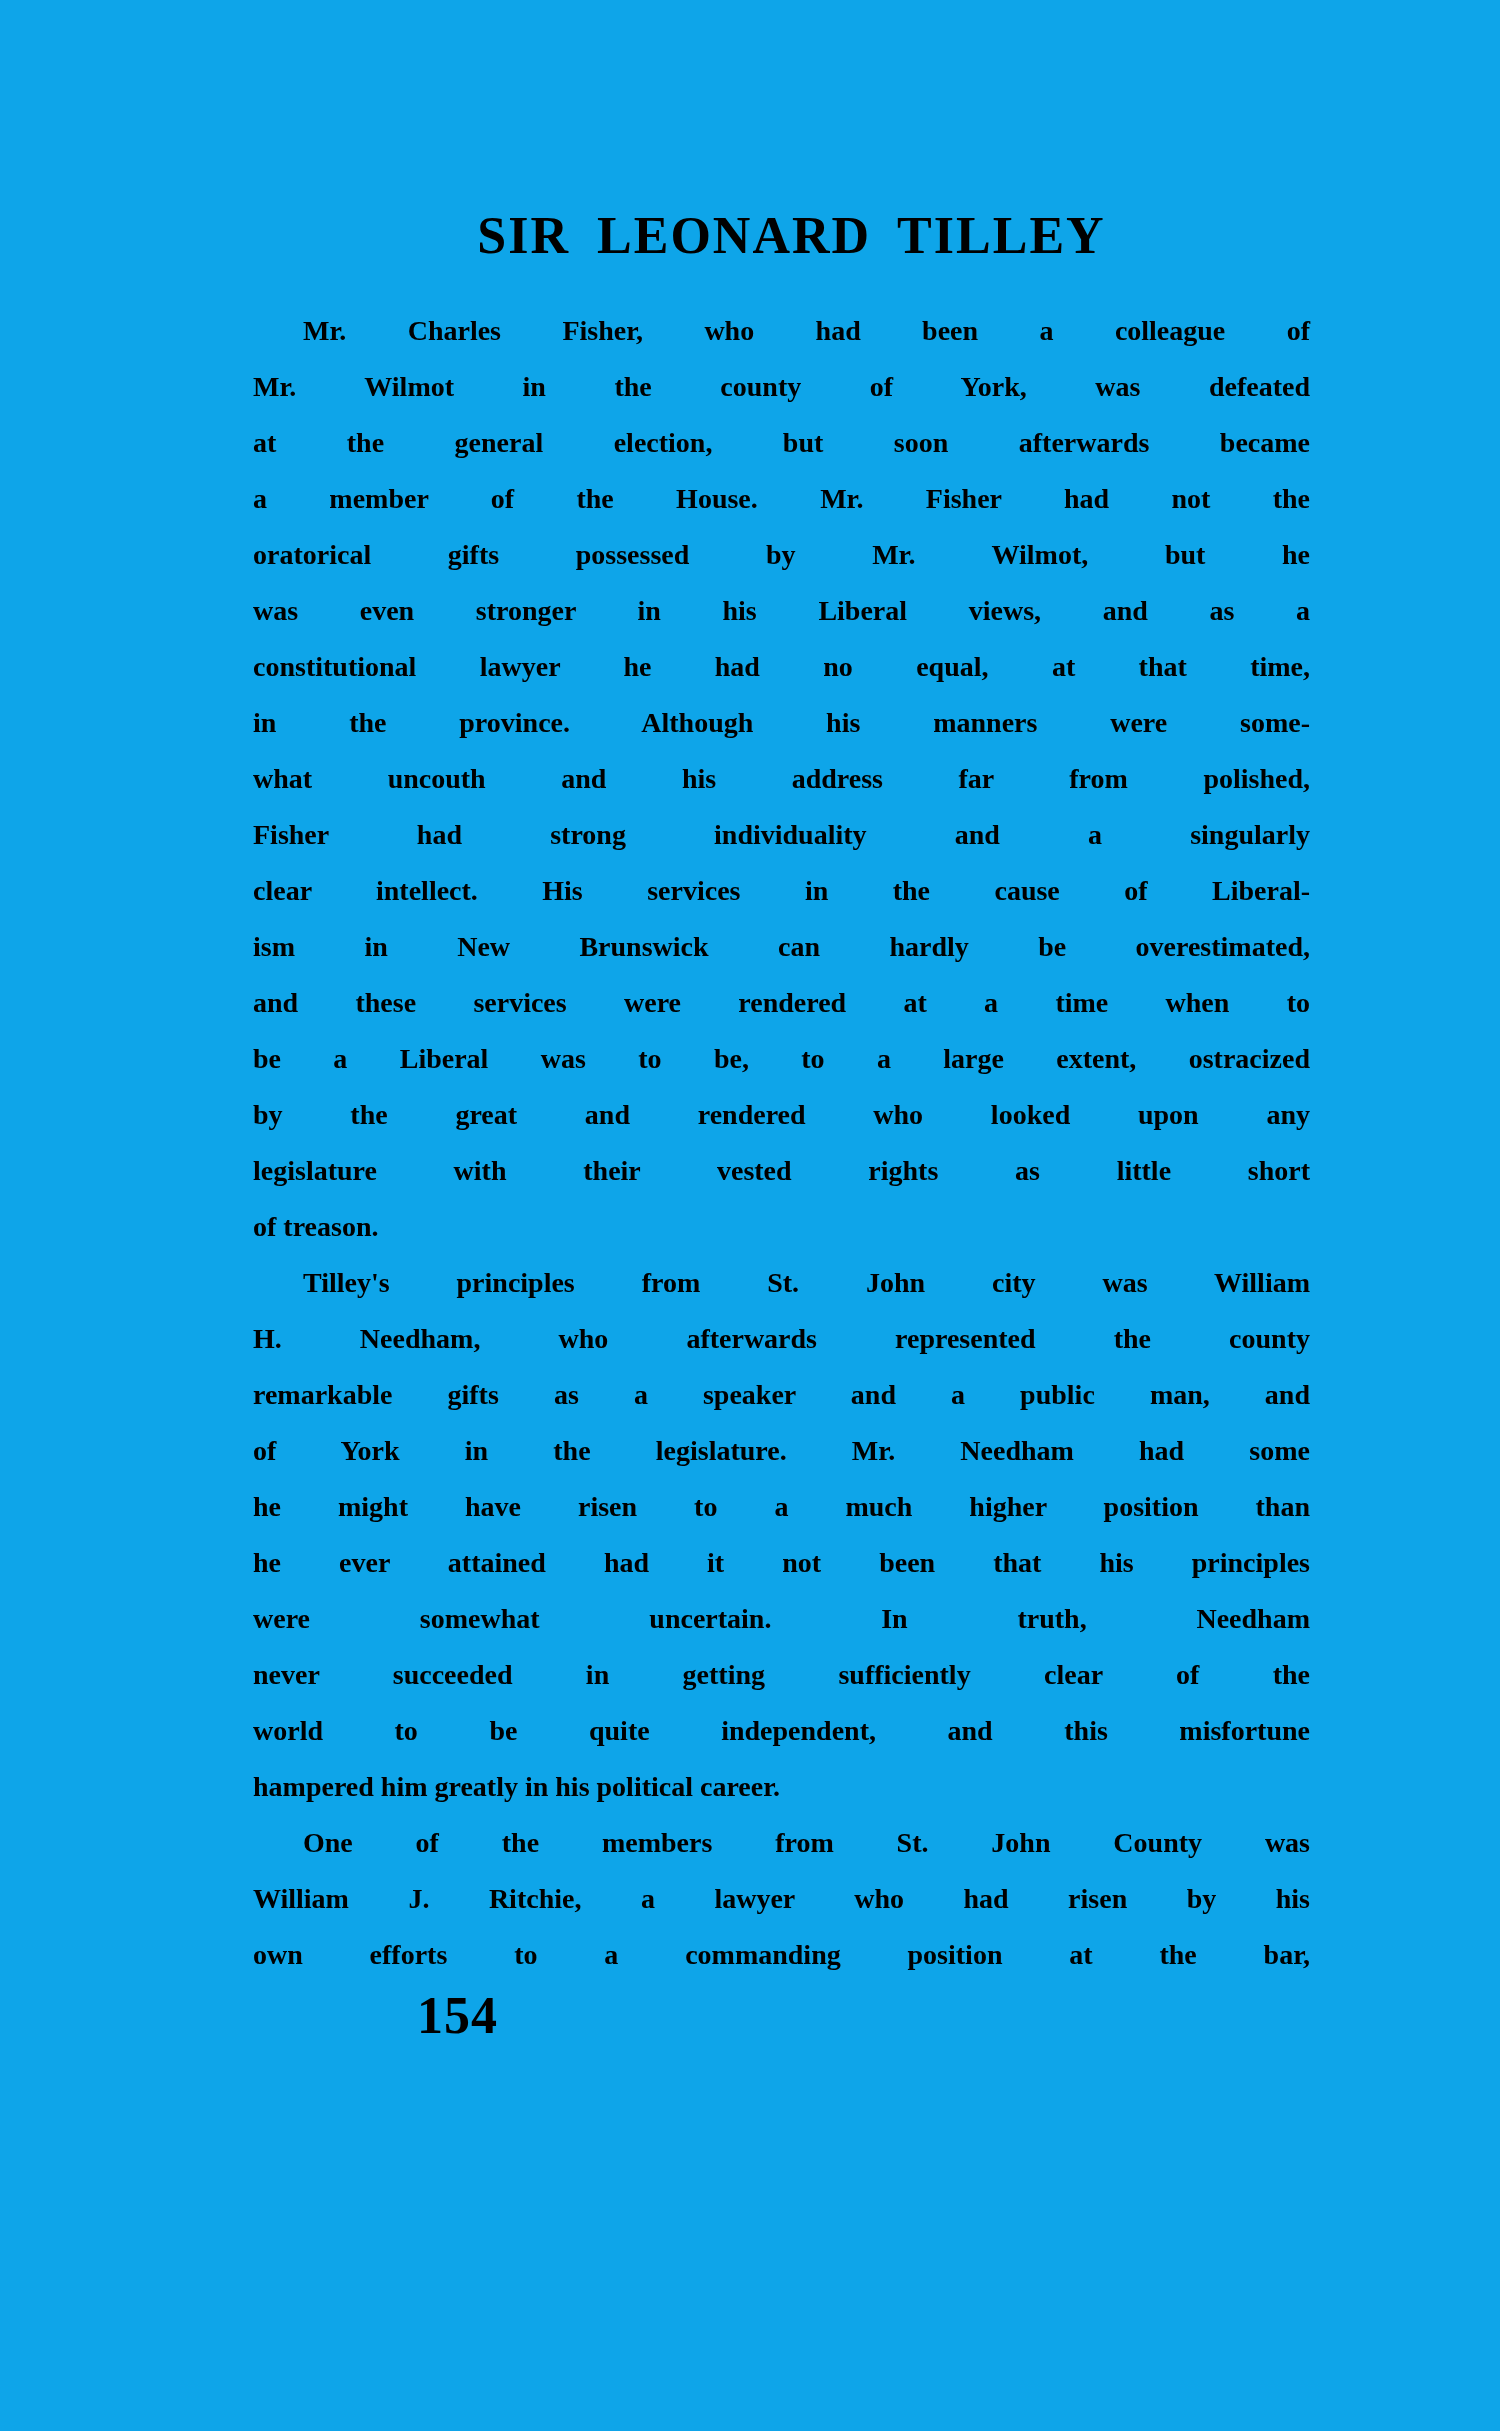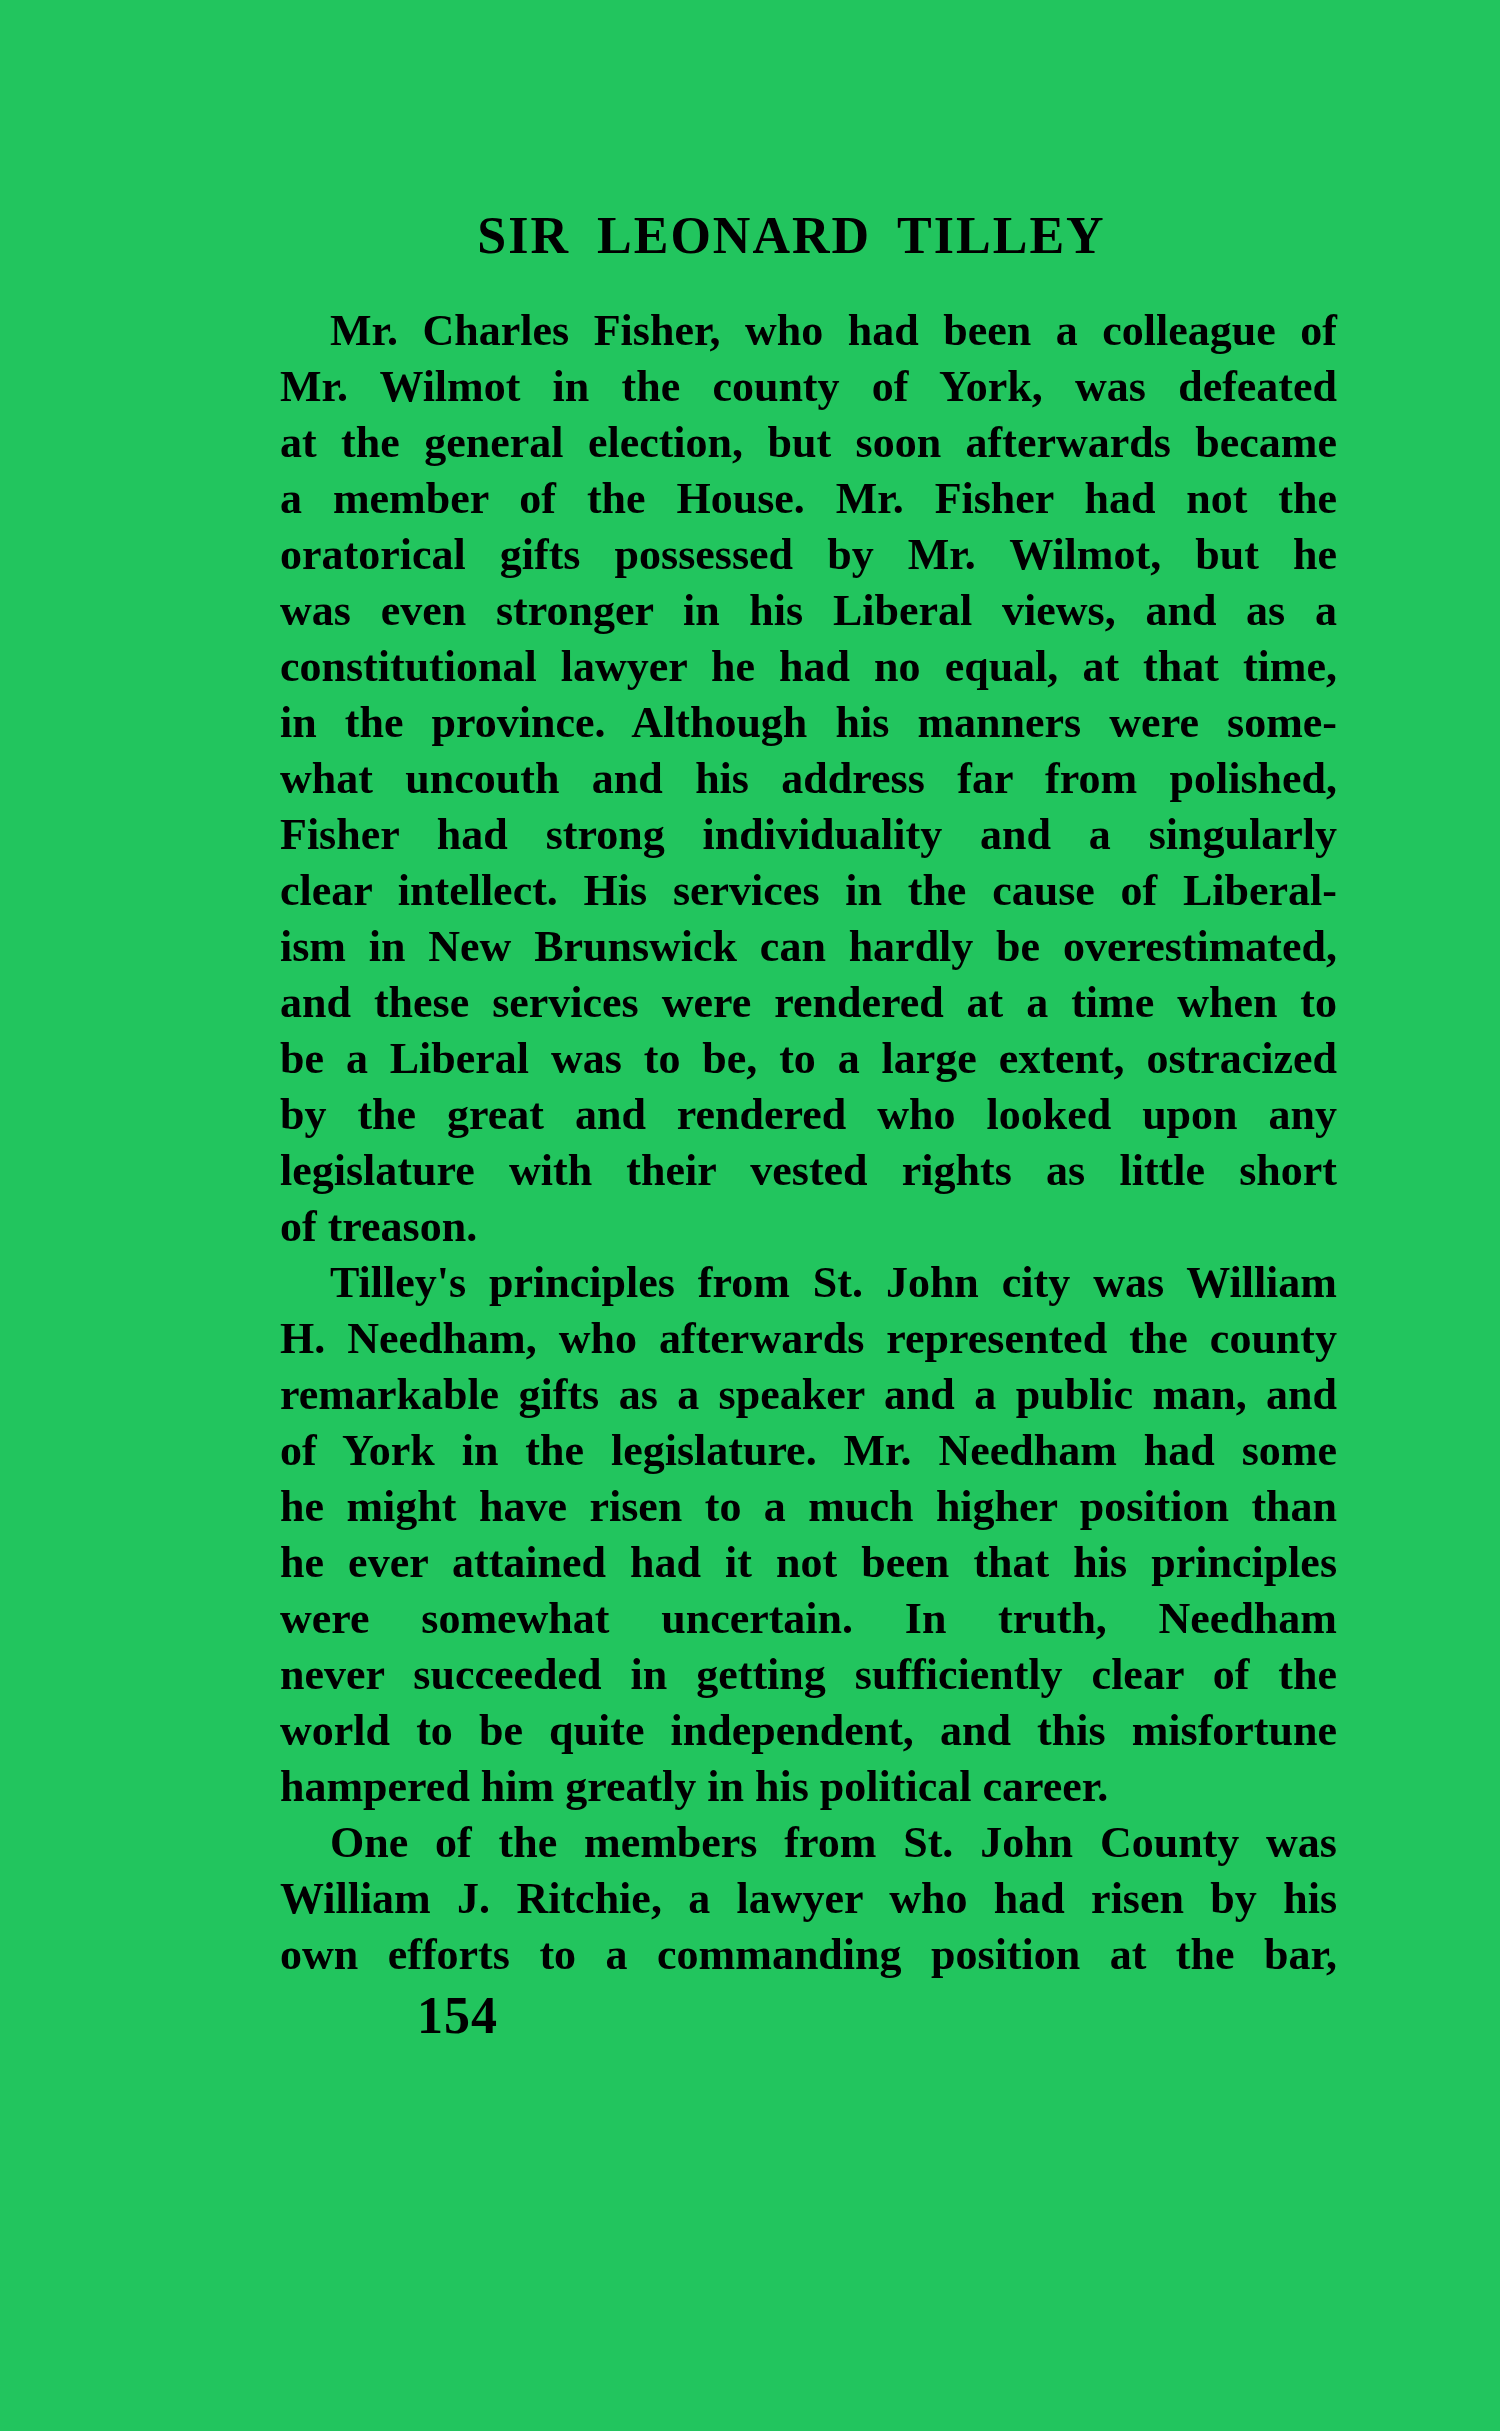--- a/index.html
+++ b/index.html
@@ -12,43 +12,43 @@
     height: 2431px;
     position: relative;
     font-family: "Liberation Serif", serif;
     color: #000000;
   }
   .page {
     position: absolute;
     left: 0; top: 0;
     width: 1500px;
     height: 2431px;
-    background: #22c55e;
+    background: #0ea5e9;
     overflow: hidden;
   }
   .heading {
     margin: 0;
     position: absolute;
     left: 263px;
     top: 208px;
     width: 1057px;
     text-align: center;
     font-size: 52px;
     line-height: 56px;
     font-weight: 700;
     letter-spacing: 2px;
     word-spacing: 12px;
     white-space: nowrap;
   }
   .body-text {
     position: absolute;
-    left: 280px;
+    left: 253px;
     top: 303px;
     width: 1057px;
-    font-size: 44px;
+    font-size: 28px;
     line-height: 56px;
     font-weight: 700;
   }
   .line {
     text-align: justify;
     text-align-last: justify;
   }
   .line.first {
     text-indent: 50px;
   }

